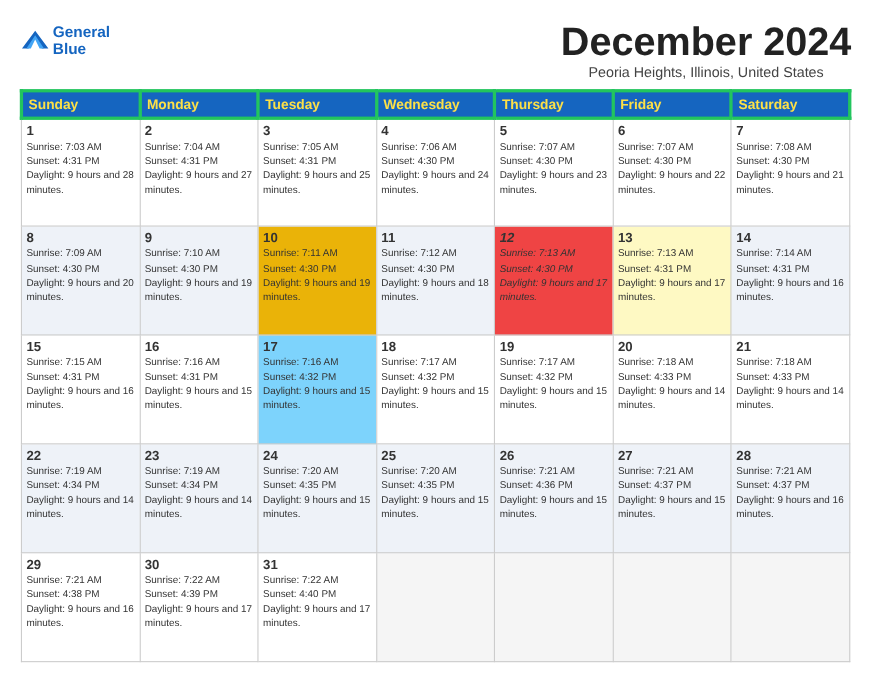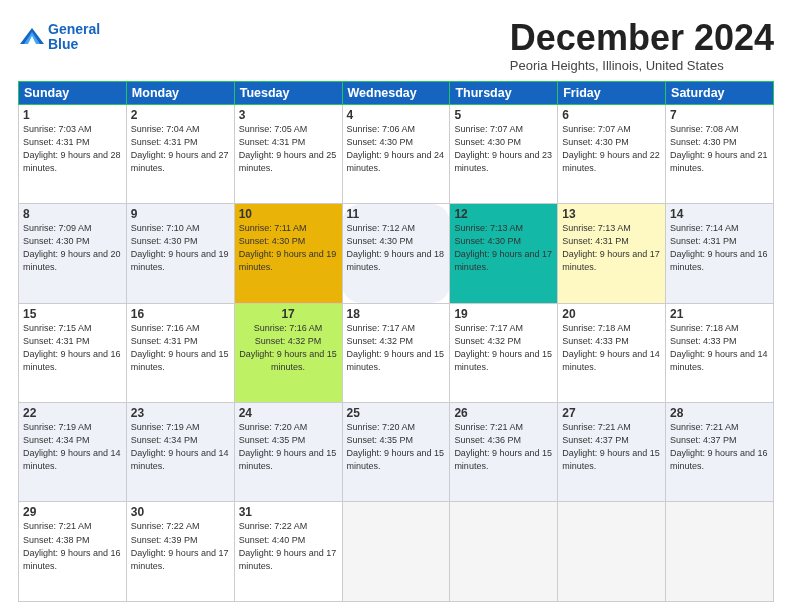--- a/index.html
+++ b/index.html
@@ -37,47 +37,47 @@
     .logo-text span {
       color: #1565c0;
       margin-top: 11px;
     }
     .logo-icon {
       width: 28px;
       height: 22px;
       margin-right: 2px;
     }
     .title-block {
-      text-align: left;
+      text-align: center;
     }
     .month-title {
       font-size: 36px;
       font-weight: bold;
       color: #222;
       line-height: 1.1;
     }
     .location {
       font-size: 13px;
       color: #444;
     }
     .calendar {
       flex: 1;
       border: 1px solid #ccc;
       border-collapse: collapse;
       width: 100%;
       table-layout: fixed;
     }
     .calendar th {
       background: #1565c0;
-      color: #ffffff;
+      color: #fde047;
       text-align: left;
       padding: 4px 5px;
       font-size: 12.5px;
       font-weight: bold;
-      border: 1px solid #22c55e;
+      border: 3px solid #22c55e;
     }
     .calendar td {
       vertical-align: top;
       border: 1px solid #ccc;
       padding: 3px 4px;
       font-size: 9.5px;
       color: #333;
       background: #fff;
       height: 80px;
     }
@@ -213,29 +213,29 @@
         </div>
       </td>
           <td style="background: #eab308;">
         <span class="day-num">10</span>
         <div class="day-detail">
           Sunrise: 7:11 AM<br>
           Sunset: 4:30 PM<br>
           Daylight: 9 hours and 19 minutes.
         </div>
       </td>
-          <td style="background: rgb(238, 242, 248); border-radius: 19px;">
+          <td style="background: rgb(238, 242, 248);">
         <span class="day-num">11</span>
         <div class="day-detail">
           Sunrise: 7:12 AM<br>
           Sunset: 4:30 PM<br>
           Daylight: 9 hours and 18 minutes.
         </div>
       </td>
-          <td style="background: #14b8a6;">
+          <td style="background: #ef4444; font-style: italic;">
         <span class="day-num">12</span>
         <div class="day-detail">
           Sunrise: 7:13 AM<br>
           Sunset: 4:30 PM<br>
           Daylight: 9 hours and 17 minutes.
         </div>
       </td>
           <td style="background: #fef9c3;">
         <span class="day-num">13</span>
         <div class="day-detail">
@@ -263,21 +263,21 @@
         </div>
       </td>
           <td style="background: rgb(255, 255, 255);">
         <span class="day-num">16</span>
         <div class="day-detail">
           Sunrise: 7:16 AM<br>
           Sunset: 4:31 PM<br>
           Daylight: 9 hours and 15 minutes.
         </div>
       </td>
-          <td style="background: #bef264; text-align: center;">
+          <td style="background: #7dd3fc;">
         <span class="day-num">17</span>
         <div class="day-detail">
           Sunrise: 7:16 AM<br>
           Sunset: 4:32 PM<br>
           Daylight: 9 hours and 15 minutes.
         </div>
       </td>
           <td style="background: rgb(255, 255, 255);">
         <span class="day-num">18</span>
         <div class="day-detail">

